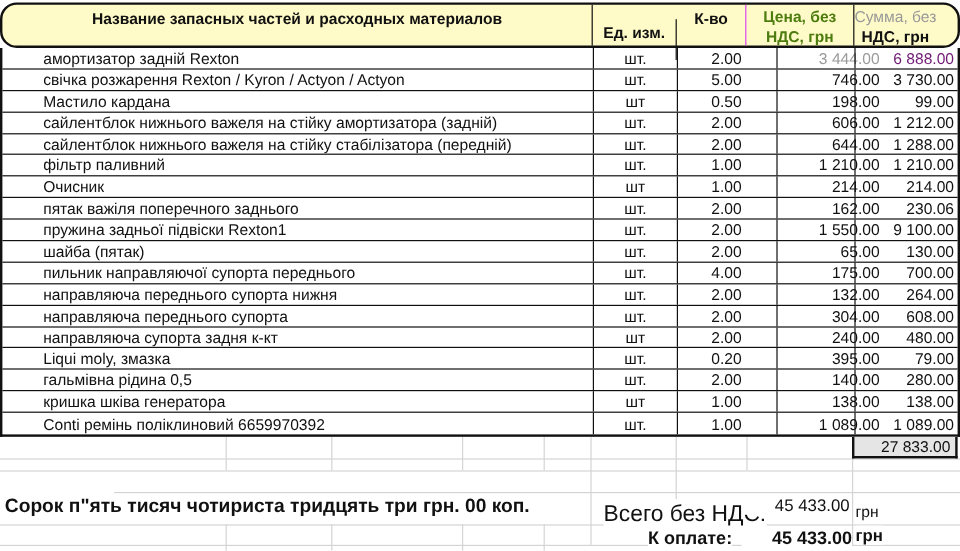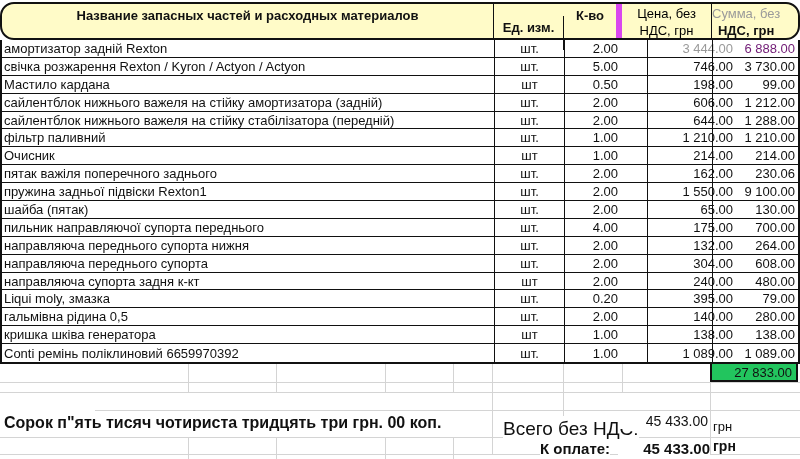--- a/index.html
+++ b/index.html
@@ -18,47 +18,47 @@
   .c-price { position: absolute; left: 620px; width: 90px; justify-content: flex-end; padding-right: 4px; }
   .c-sum   { position: absolute; left: 710px; width: 87px; justify-content: flex-end; padding-right: 4px; }
 
   .header {
     top: 2px; height: 38px; background: #fffbc8;
     border: 2px solid #111;
   }
   .header .cell { font-weight: bold; font-size: 13px; align-items: flex-start; padding-top: 4px; }
   .header .c-name { justify-content: center; left: 0; width: 492px; border-right: 1px solid #111; }
   .header .c-unit { border-right: 1px solid #111; margin-top: 12px; }
-  .header .c-qty { justify-content: center; padding-right: 0; border-right: 6px solid #d946ef; }
-  .header .c-price { justify-content: center; padding-right: 0; text-align: center; white-space: normal; line-height: 17px; padding-top: 1px; color: #000000; font-weight: normal; border-right: 1px solid #111; }
+  .header .c-qty { justify-content: center; padding-right: 0; border-right: 1px solid #d946ef; }
+  .header .c-price { justify-content: center; padding-right: 0; text-align: center; white-space: normal; line-height: 17px; padding-top: 1px; color: #4d7c0f; font-weight: bold; border-right: 1px solid #111; }
   .header .c-sum { justify-content: flex-start; padding-right: 0; text-align: center; white-space: normal; line-height: 17px; padding-top: 1px; }
   .header .c-sum span.faded { color: #9a9a9a; font-weight: normal; }
 
   .body-rows { position: absolute; left: 0; top: 40px; width: 800px; border-left: 2px solid #111; border-right: 2px solid #111; border-bottom: 2px solid #111; }
   .item { position: relative; height: 17.9px; border-bottom: 1px solid #111; }
   .item:last-child { border-bottom: none; }
   .item .c-name { left: 2px; }
   .item .c-unit { border-left: 1px solid #111; }
   .item .c-qty { border-left: 1px solid #111; }
   .item .c-price { border-left: 1px solid #111; margin-left: 25px; }
   .item .c-sum { border-left: 1px solid #111; }
   .item .c-unit, .item .c-qty, .item .c-price, .item .c-sum { top: 0; height: 100%; }
-  .item .c-name { top: 0; height: 100%; }
+  .item .c-name { top: 0; height: 100%; margin-left: 32px; }
   .item.first .c-price { color: #9a9a9a; }
   .item.first .c-sum { color: #701a75; }
 
   
   .grid-line-h { position: absolute; left: 0; width: 800px; height: 1px; background: #d4d4d4; }
   .grid-line-v { position: absolute; width: 1px; background: #d4d4d4; }
 
   .subtotal {
     position: absolute; left: 710px; top: 364px; width: 88px; height: 18px;
     border: 2px solid #111; border-top: none;
     display: flex; align-items: center; justify-content: flex-end; padding-right: 4px;
-    background: #22c55e;
+    background: #e5e5e5;
   }
 
   .words {
     position: absolute; left: 4px; top: 414px; font-weight: bold; font-size: 16px;
     white-space: nowrap; background: #fff;
   }
   .total-label { position: absolute; left: 503px; top: 418px; font-size: 19px; background: #fff; }
   .total-value { position: absolute; left: 620px; top: 413px; width: 88px; text-align: right; font-size: 14px; background: #fff; }
   .total-cur { position: absolute; left: 713px; top: 419px; font-size: 13px; background: #fff; }
 

